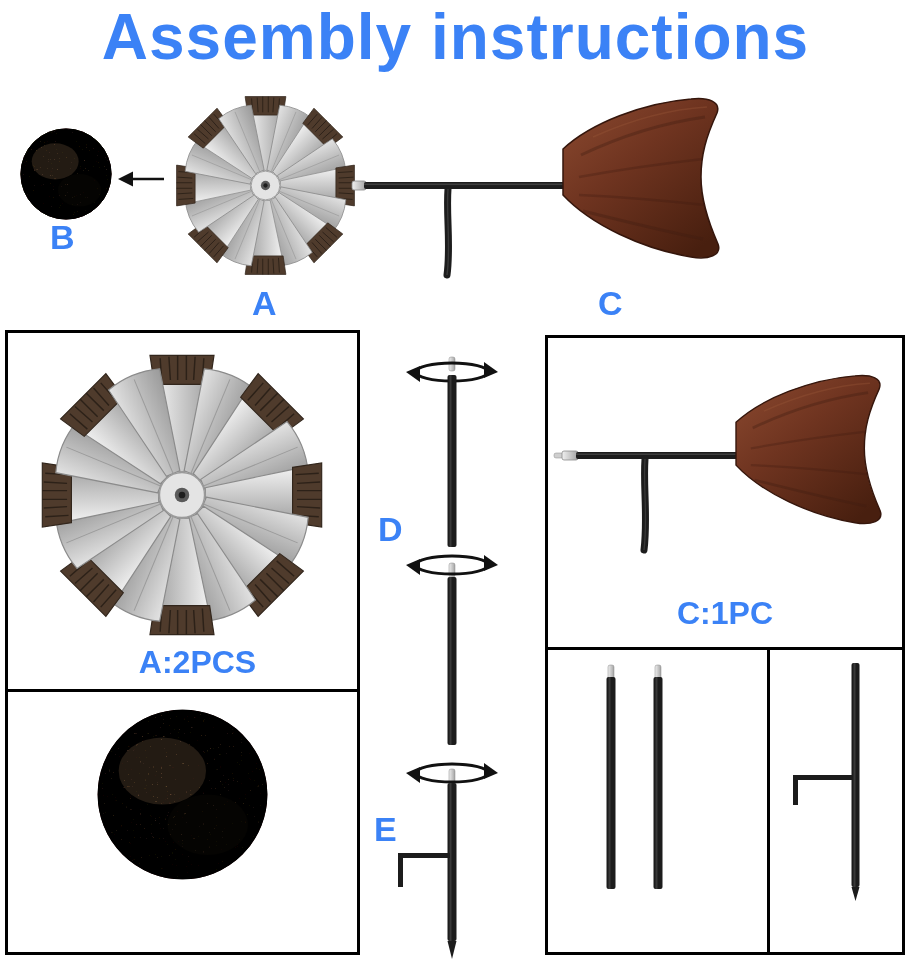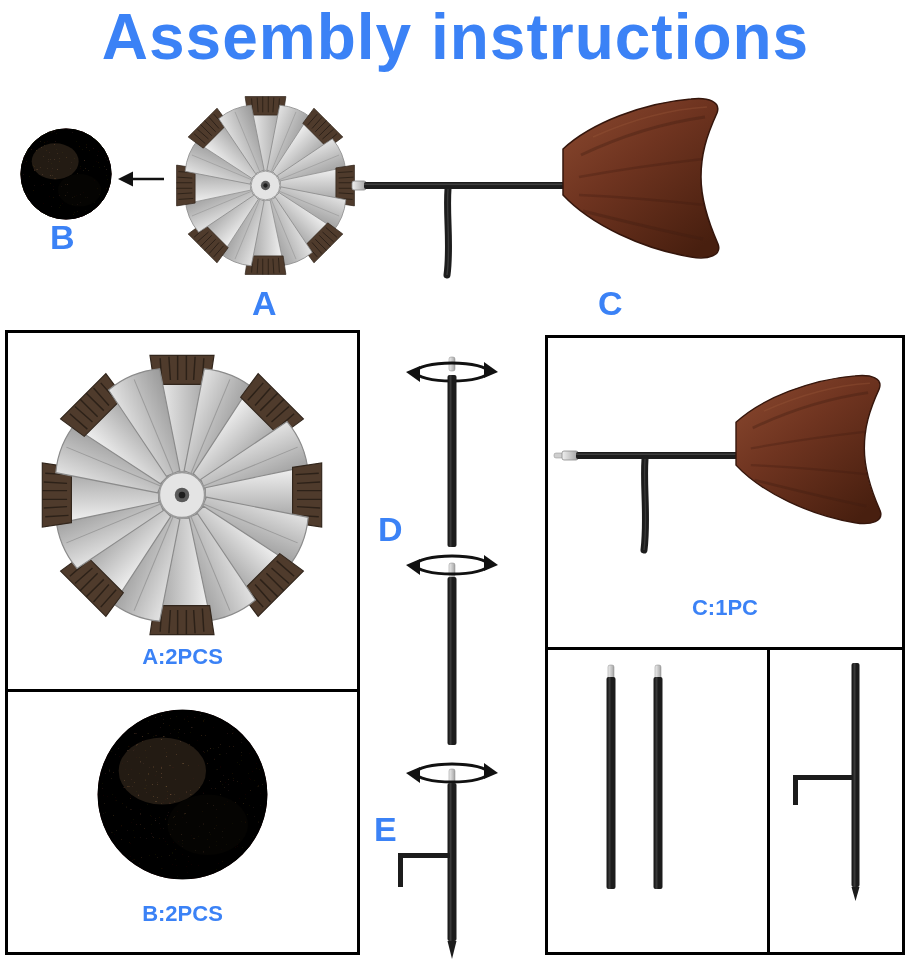--- a/index.html
+++ b/index.html
@@ -1,21 +1,21 @@
 <!DOCTYPE html>
 <html><head>
 <meta charset="utf-8">
 <style>
   html,body{margin:0;padding:0;background:#fff;}
   .page{position:relative;width:911px;height:961px;background:#fff;overflow:hidden;
         font-family:"Liberation Sans",sans-serif;color:#3b82f6;}
   .title{position:absolute;top:0px;left:0;width:100%;text-align:center;
          font-size:64px;font-weight:700;letter-spacing:1px;}
   .lbl{position:absolute;font-size:34px;font-weight:700;}
-  .seclbl{position:absolute;font-size:22px;font-weight:700;text-align:center;}
+  .seclbl{position:absolute;font-size:32px;font-weight:700;text-align:center;}
   .box{position:absolute;border:3px solid #000;box-sizing:border-box;background:#fff;}
   .fig{position:absolute;}
   svg{display:block;}
 </style>
 </head>
 <body>
 
 <div class="page">
 
   <svg width="0" height="0" style="position:absolute" aria-hidden="true">
@@ -135,28 +135,27 @@
   <div class="box" style="left:5px;top:689px;width:355px;height:266px;"></div>
   <div class="box" style="left:545px;top:335px;width:360px;height:315px;"></div>
   <div class="box" style="left:545px;top:647px;width:225px;height:308px;"></div>
   <div class="box" style="left:767px;top:647px;width:138px;height:308px;"></div>
 
   <div class="fig" style="left:32px;top:345px;">
     <svg width="300" height="300" viewBox="0 0 200 200">
         <use href="#wheel" transform="translate(100,100) scale(0.97)"></use>
       </svg>
   </div>
-  <div class="seclbl" style="left:5px;top:644px;width:355px;">A:2PCS</div>
+  <div class="seclbl" style="left:5px;top:644px;width:355px;padding-left:15px;">A:2PCS</div>
 
   <div class="fig" style="left:95px;top:707px;">
     <svg width="175" height="175" viewBox="0 0 100 100">
         <use href="#cap" transform="translate(50,50) scale(0.96)"></use>
       </svg>
   </div>
-  <div class="seclbl" style="left:5px;top:901px;width:355px;">B:2PCS</div>
 
   <div class="fig" style="left:370px;top:345px;">
     <svg width="160" height="616" viewBox="0 0 160 616">
       <rect x="79" y="12" width="6" height="14" rx="2" fill="url(#gSilver2)" stroke="#888" stroke-width="0.5"></rect>
       <use href="#rot" transform="translate(82,27)"></use>
       <rect x="77.5" y="30" width="9" height="172" rx="2" fill="#1c1c1c"></rect>
       <rect x="79.5" y="30" width="2" height="172" fill="#555" opacity="0.5"></rect>
       <rect x="79" y="218" width="6" height="14" rx="2" fill="url(#gSilver2)" stroke="#888" stroke-width="0.5"></rect>
       <use href="#rot" transform="translate(82,220)"></use>
       <rect x="77.5" y="232" width="9" height="168" rx="2" fill="#1c1c1c"></rect>

